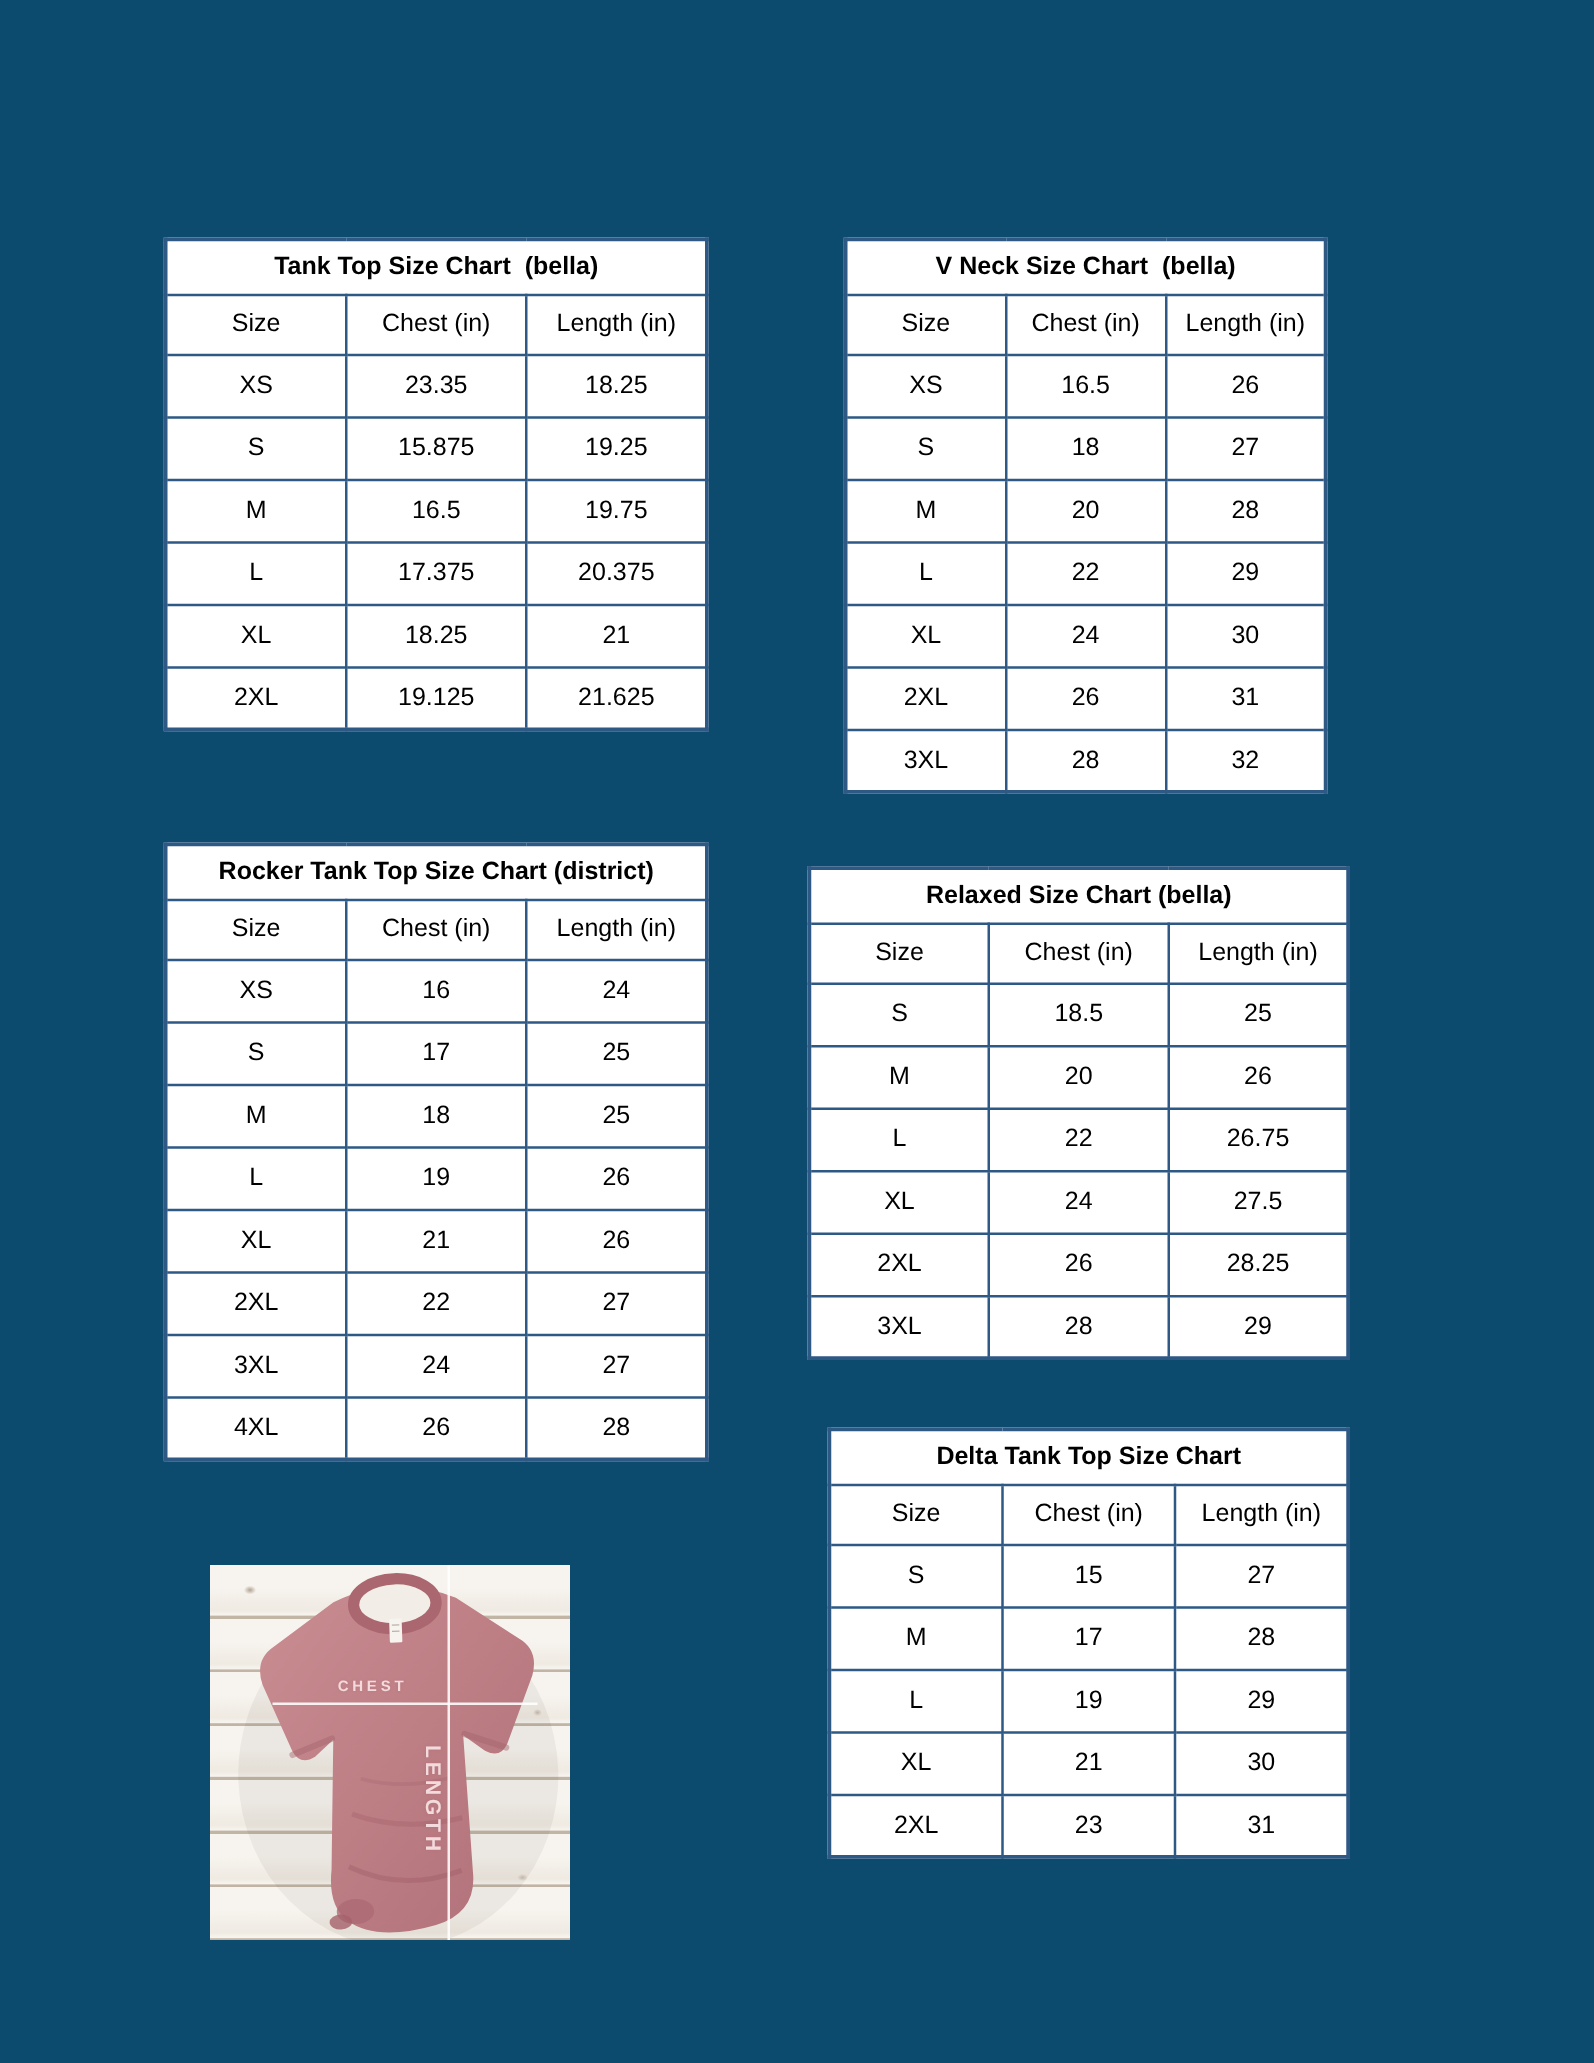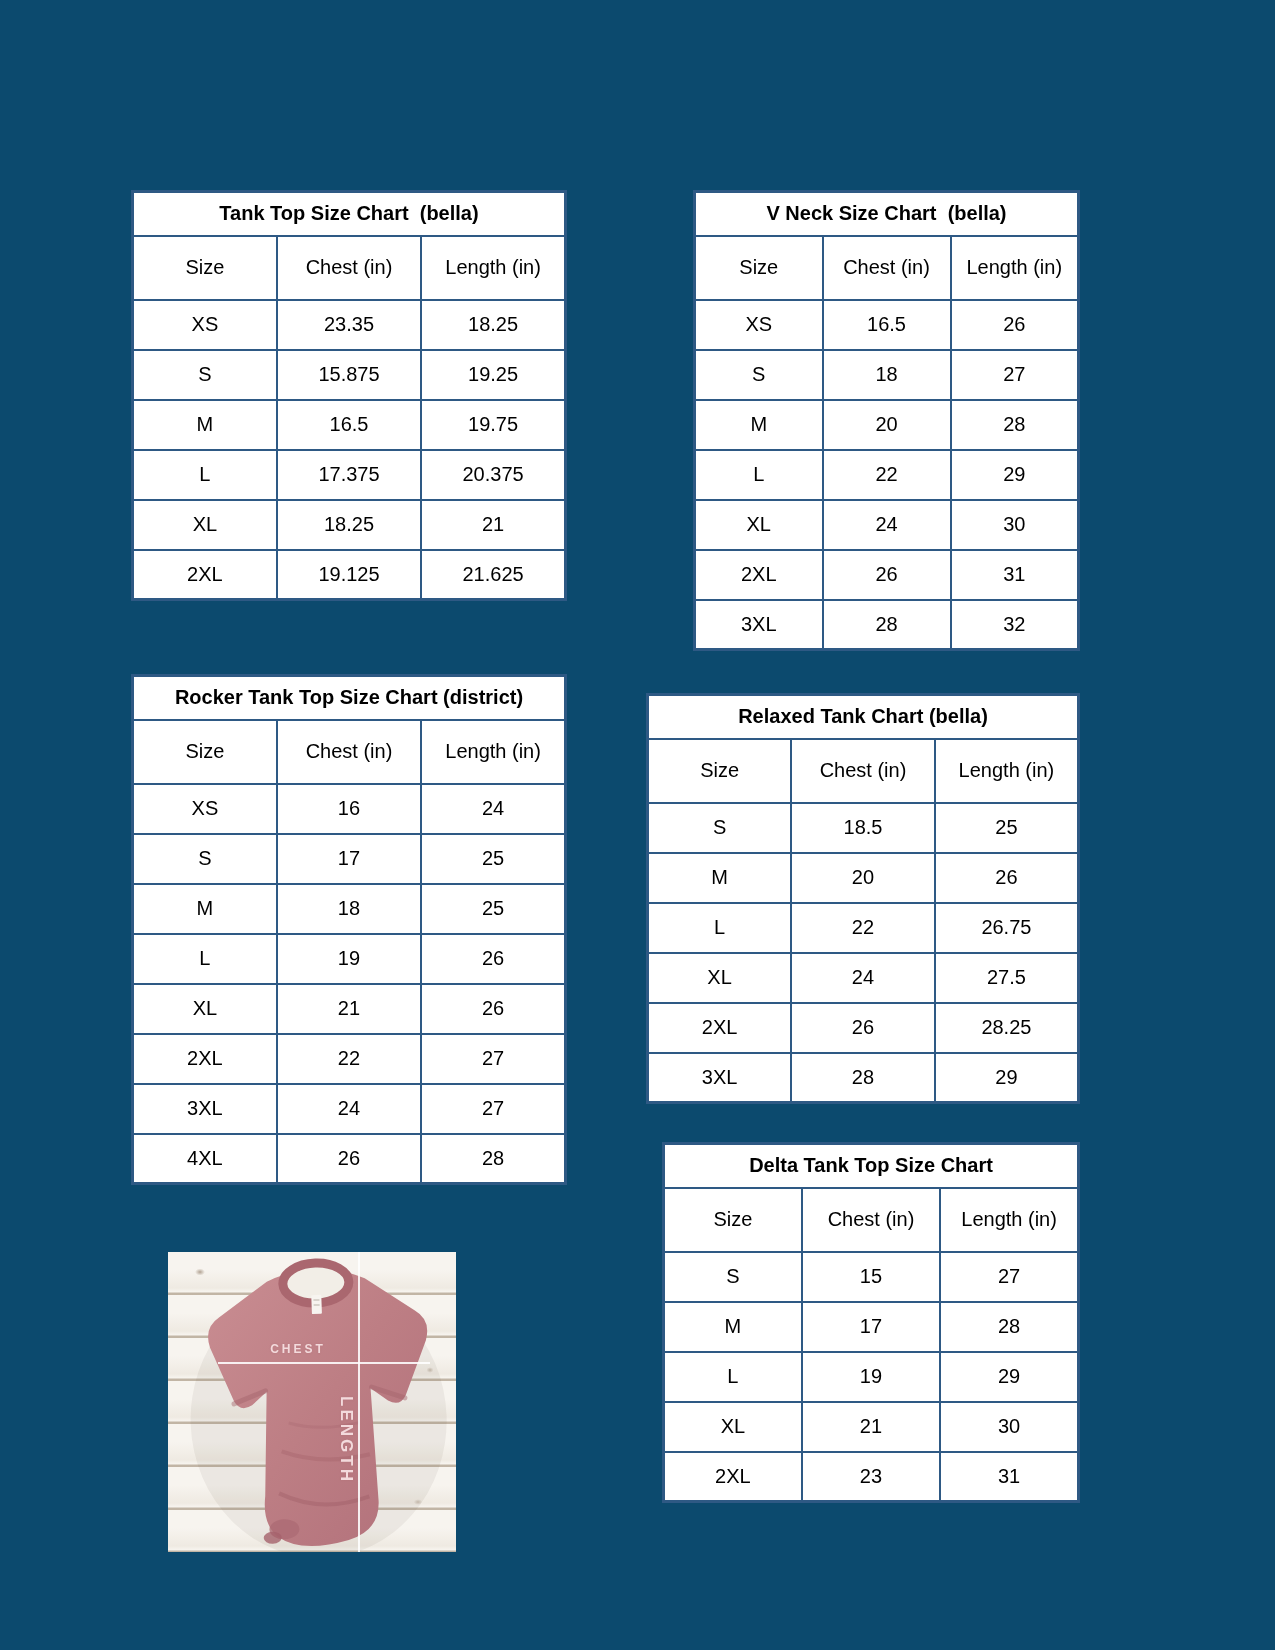--- a/index.html
+++ b/index.html
@@ -11,21 +11,21 @@
   .page{
     position:relative;
     width:1275px;height:1650px;
     background:#0c4a6e;
     font-family:Liberation Sans, sans-serif;
     color:var(--ink);
     overflow:hidden;
   }
   .size-table{position:absolute;}
   #t1{left:131px;top:190px;width:436px;}
-  #t2{left:646px;top:190px;width:434px;padding-left:47px;}
+  #t2{left:628px;top:190px;width:434px;padding-left:47px;}
   #t3{left:131px;top:674px;width:436px;}
   #t4{left:646px;top:693px;width:434px;}
   #t5{left:646px;top:1142px;width:434px;padding-left:16px;}
 
   .size-table table{
     width:100%;
     border-collapse:collapse;
     table-layout:fixed;
     background:#ffffff;
     border:3px solid var(--border);
@@ -37,21 +37,21 @@
     font-size:20px;
     color:var(--ink);
   }
   .title-row td{
     height:44px;
     font-weight:bold;
     font-size:20px;
     white-space:pre-wrap;
   }
   .header-row th{
-    height:64px;
+    height:48px;
     font-weight:normal;
   }
   .size-table tbody td{height:50px;}
 
   
   .shirt-photo{
     position:absolute;
     left:168px;top:1252px;
     width:288px;height:300px;
     overflow:hidden;
@@ -248,21 +248,21 @@
             <td>28</td>
           </tr>
         </tbody>
       </table>
     </section>
 
   <section class="size-table" id="t4">
       <table>
         <thead>
           <tr class="title-row">
-            <td colspan="3">Relaxed Tank Chart (bella)</td>
+            <td colspan="3">Relaxed Size Chart (bella)</td>
           </tr>
           <tr class="header-row">
             <th>Size</th>
             <th>Chest (in)</th>
             <th>Length (in)</th>
           </tr>
         </thead>
         <tbody>
           <tr>
             <td>S</td>

